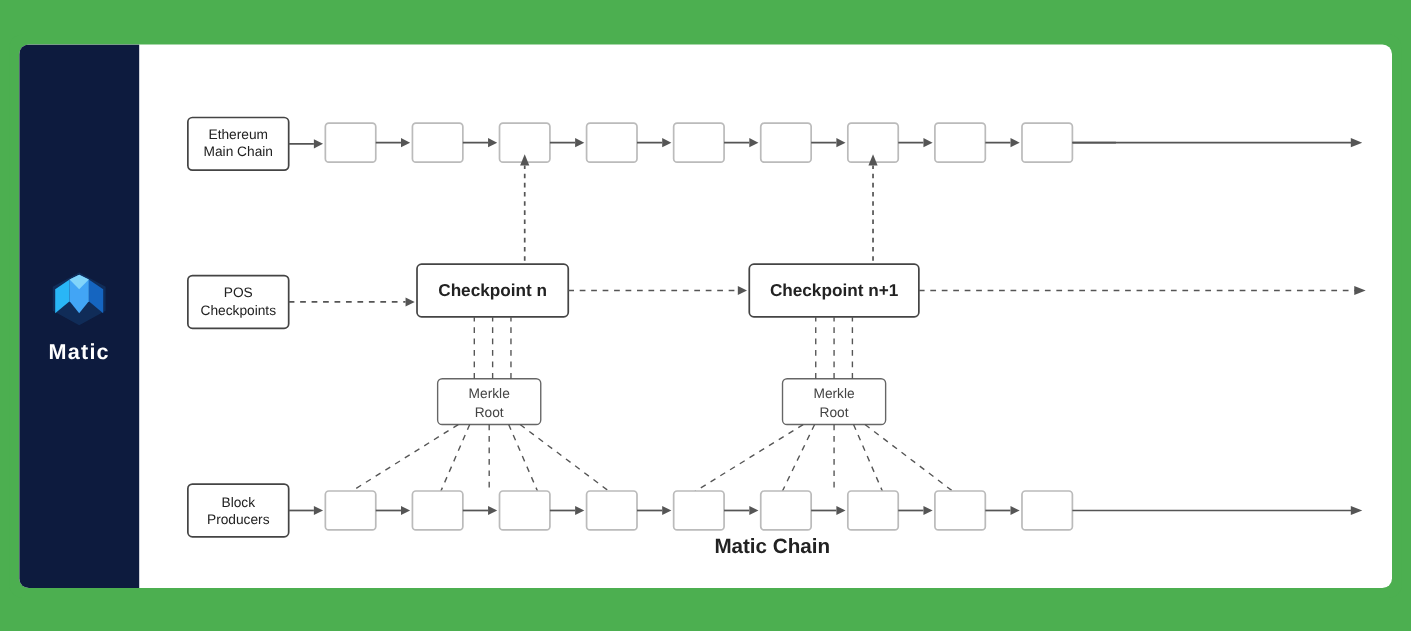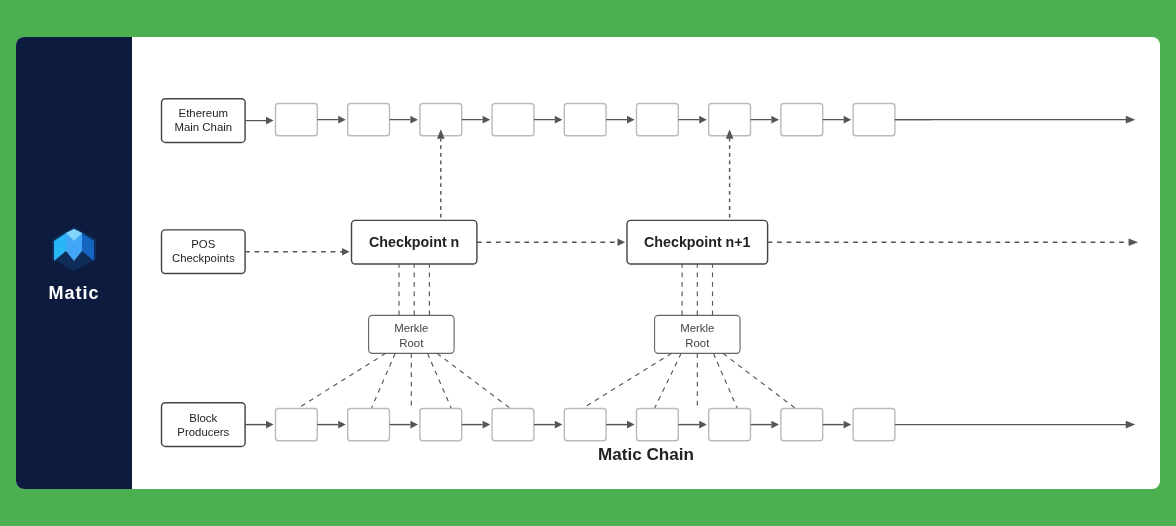--- a/index.html
+++ b/index.html
@@ -19,21 +19,21 @@
     }
     .inner-frame {
       background: white;
       border-radius: 8px;
       display: flex;
       width: 100%;
       overflow: hidden;
     }
     .sidebar {
       background: #0d1b3e;
-      width: 116px;
+      width: 100px;
       display: flex;
       flex-direction: column;
       align-items: center;
       justify-content: center;
       padding: 27px 10px;
       flex-shrink: 0;
     }
     .matic-logo {
       width: 56px;
       height: 52px;
@@ -45,20 +45,21 @@
       font-weight: bold;
       letter-spacing: 1px;
     }
     .main-content {
       flex: 1;
       padding: 18px 20px 10px 20px;
       position: relative;
       display: flex;
       flex-direction: column;
       gap: 0;
+      margin-left: 11px;
     }
 
     
     .diagram-area {
       position: relative;
       width: 100%;
       flex: 1;
     }
 
     .diagram-svg {

